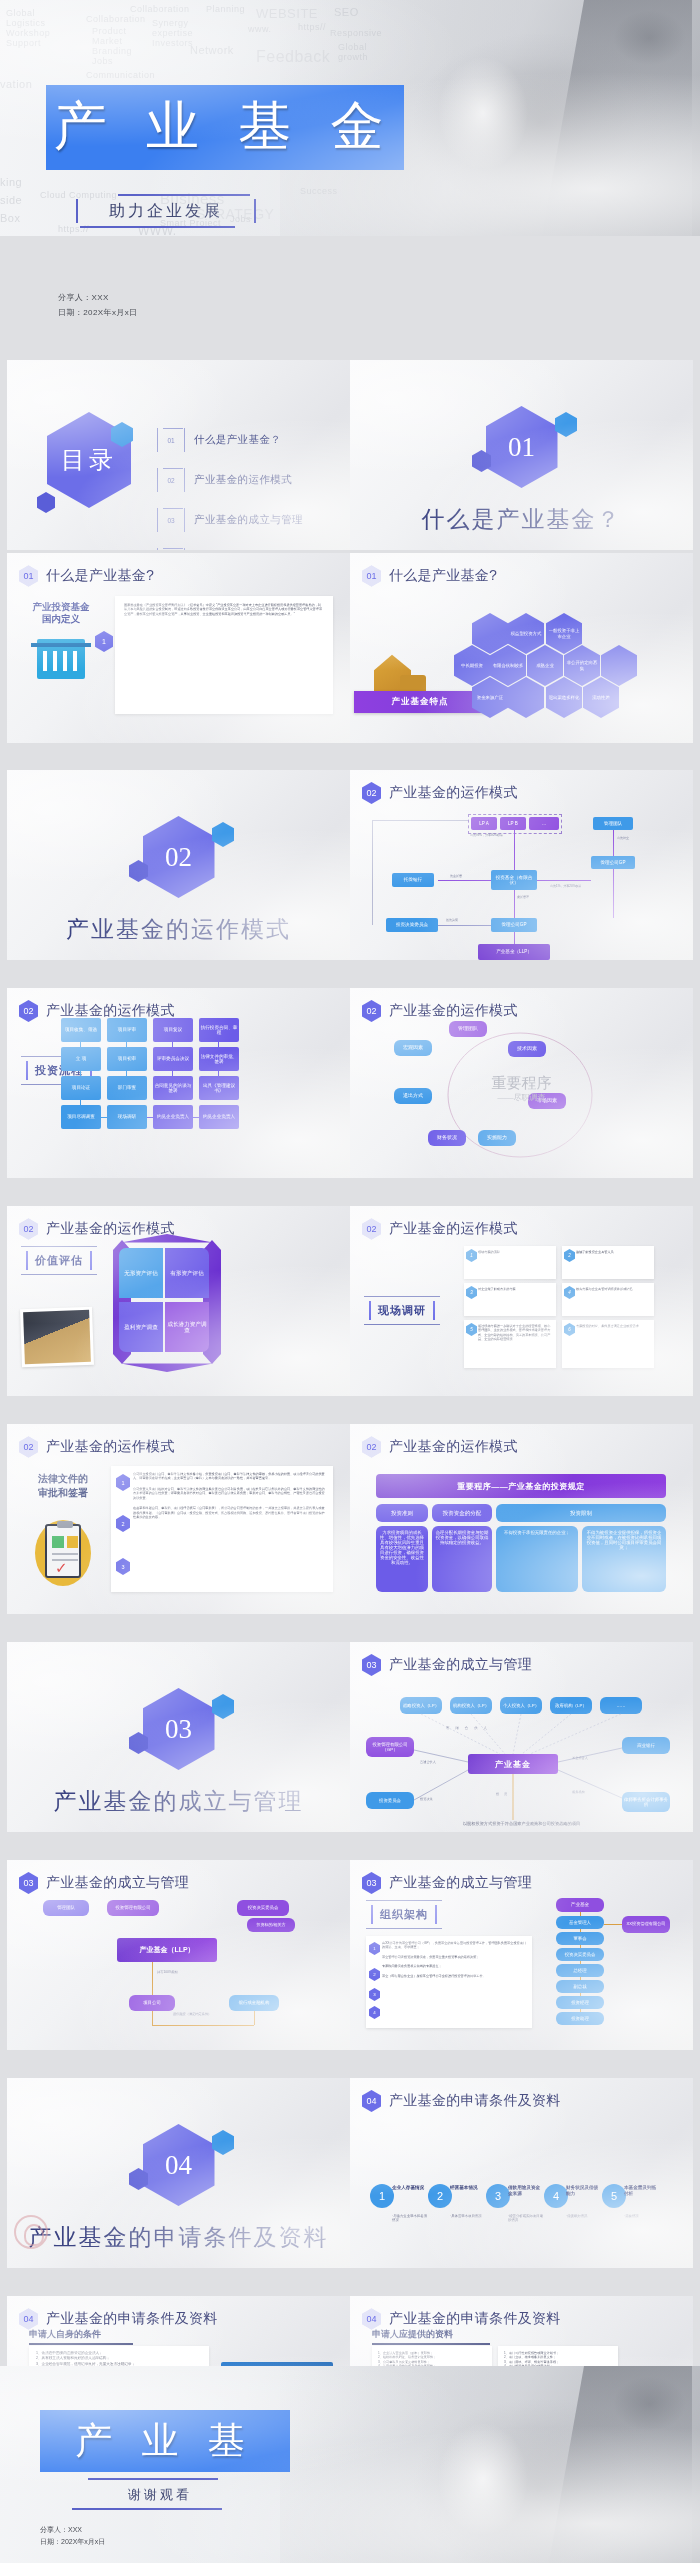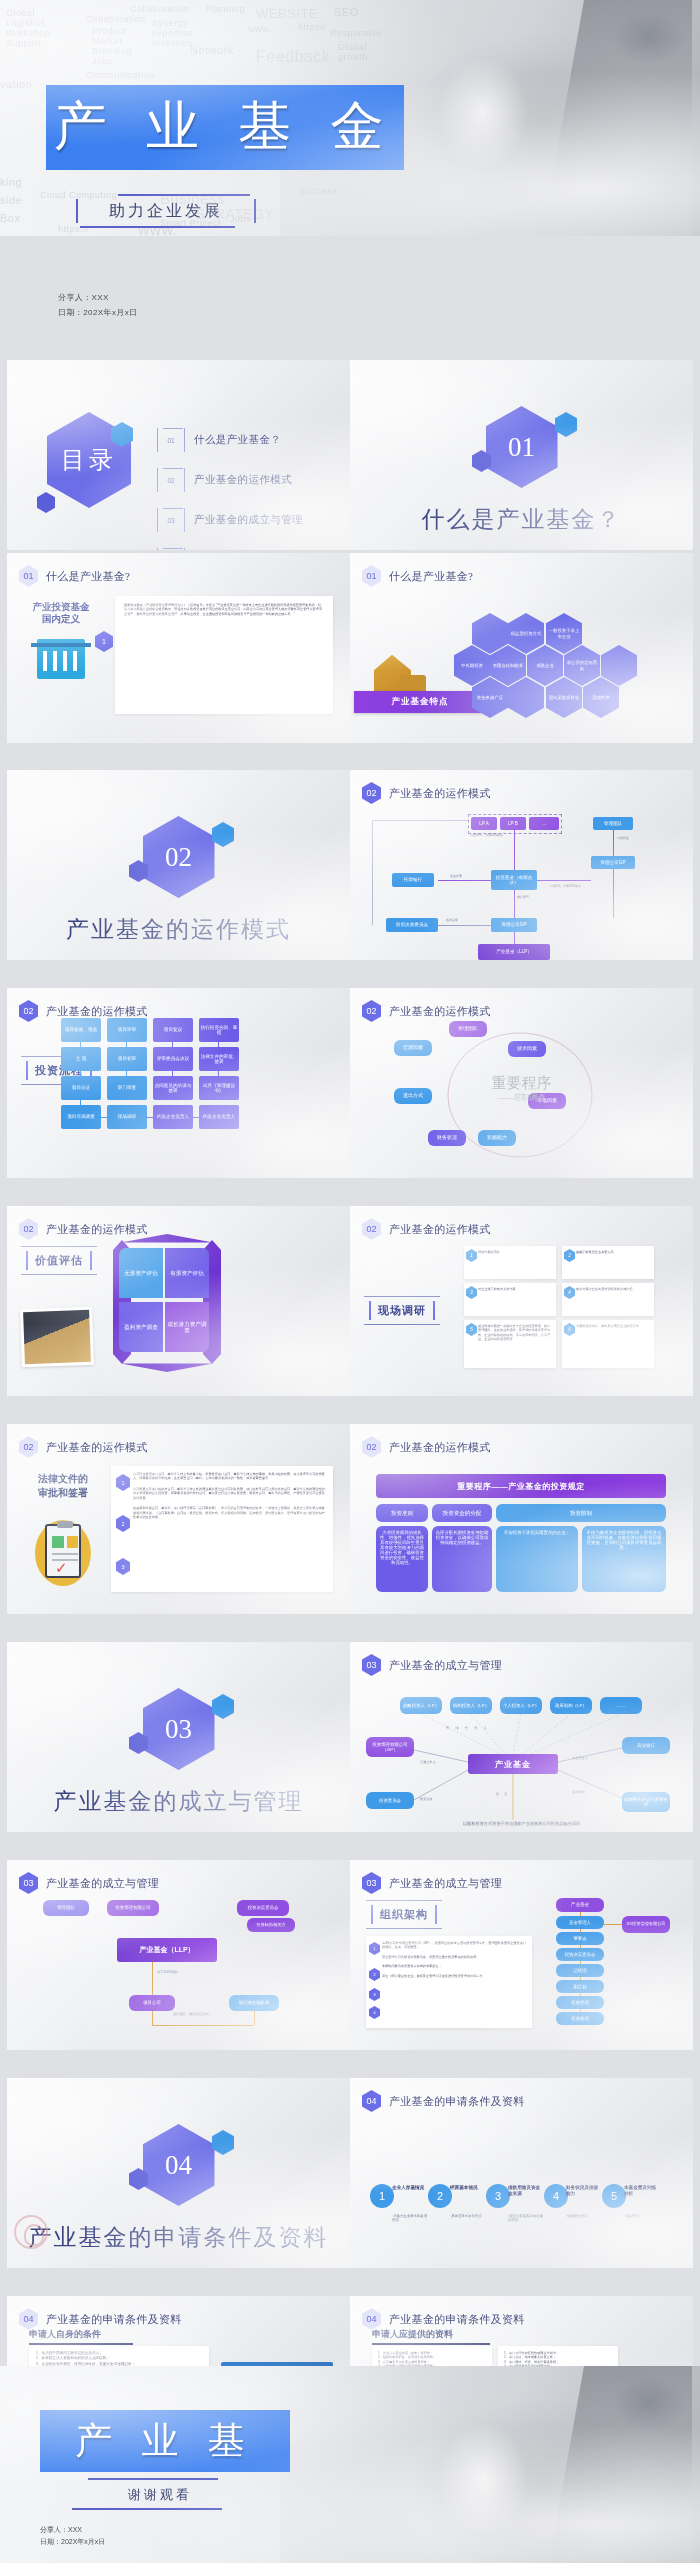--- a/index.html
+++ b/index.html
@@ -90,21 +90,21 @@
     background:#6c6ee8;color:#fff;font-size:9px;
     clip-path:polygon(50% 0,100% 25%,100% 75%,50% 100%,0 75%,0 25%);
   }
   .hexnum.outline{background:none;border:0;color:#6c6ee8;}
   .hexnum.outline::before{
     content:"";position:absolute;width:19px;height:22px;
     background:#6c6ee8;
     clip-path:polygon(50% 0,100% 25%,100% 75%,50% 100%,0 75%,0 25%);
     opacity:.16;
   }
-  .hdr-title{font-size:11px;color:#4a4f82;font-family:Liberation Serif, serif;letter-spacing:.3px;z-index:2}
+  .hdr-title{font-size:14px;color:#4a4f82;font-family:Liberation Mono, monospace;letter-spacing:.3px;z-index:2}
 
   
   .sect-hex{
     position:absolute;left:50%;top:46px;transform:translateX(-50%);
     width:72px;height:82px;background:#6c6ee8;
     clip-path:polygon(50% 0,100% 25%,100% 75%,50% 100%,0 75%,0 25%);
     display:flex;align-items:center;justify-content:center;
   }
   .sect-hex .n{font-family:"Liberation Serif","DejaVu Serif",serif;font-size:27px;color:#fff}
   .hex-sm{position:absolute;background:#3f9ae8;clip-path:polygon(50% 0,100% 25%,100% 75%,50% 100%,0 75%,0 25%)}

